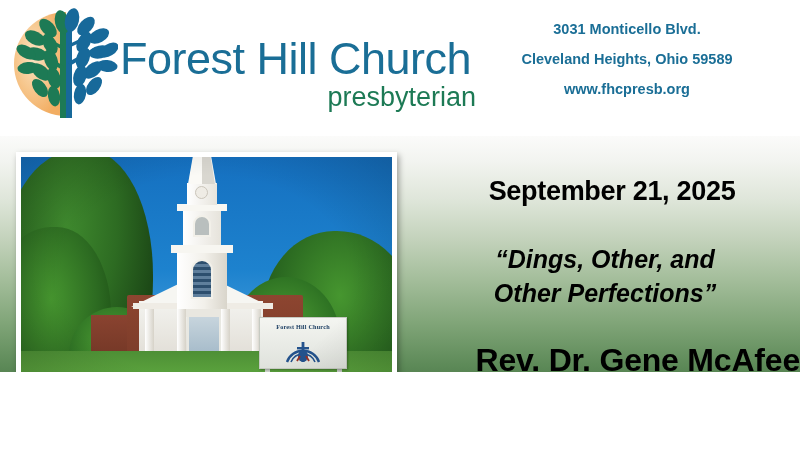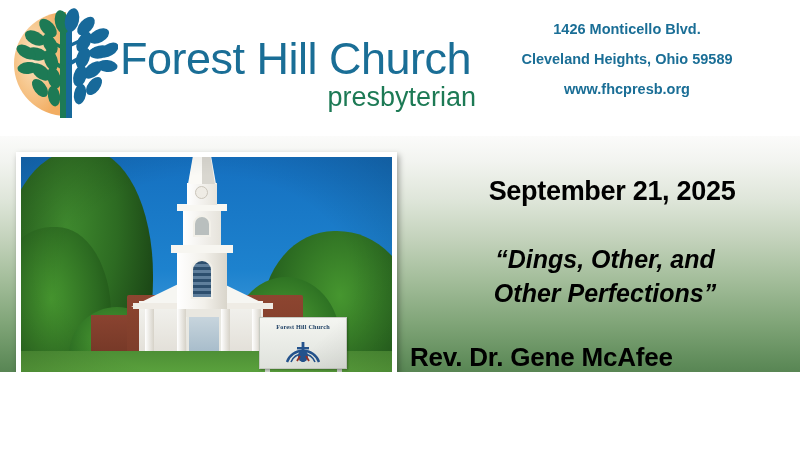--- a/index.html
+++ b/index.html
@@ -161,22 +161,22 @@
   #service-date{
     position:absolute;left:7px;top:40px;width:100%;text-align:center;
     font-size:27px;font-weight:bold;color:#000000;letter-spacing:-0.3px;white-space:nowrap;
   }
   #sermon-title{
     position:absolute;left:0;top:106px;width:100%;text-align:center;
     font-size:25px;font-style:italic;font-weight:bold;color:#000000;line-height:34px;
   }
   #sermon-title span{display:block;}
   #preacher{
-    position:absolute;left:0;top:206px;width:100%;text-align:left;
-    font-size:26px;font-weight:bold;color:#000000;letter-spacing:-0.2px;white-space:nowrap;
+    position:absolute;left:0;top:206px;width:100%;text-align:right;
+    font-size:32px;font-weight:bold;color:#000000;letter-spacing:-0.2px;white-space:nowrap;
   }
 </style>
 </head>
 <body>
 
 <div id="slide">
 
   <div id="body-area"></div>
 
   <div id="header">
@@ -232,21 +232,21 @@
         </svg>
       </div>
 
       <div id="wordmark">
         <div class="line1">Forest Hill Church</div>
         <div class="line2">presbyterian</div>
       </div>
     </div>
 
     <div id="address-block">
-      <div>1426 Monticello Blvd.</div>
+      <div>3031 Monticello Blvd.</div>
       <div>Cleveland Heights, Ohio 59589</div>
       <div>www.fhcpresb.org</div>
     </div>
   </div>
 
   <div id="photo-frame">
     <div id="photo">
       <div class="sky"></div>
       <div class="treeline"></div>
       <div class="tree-left"></div>

